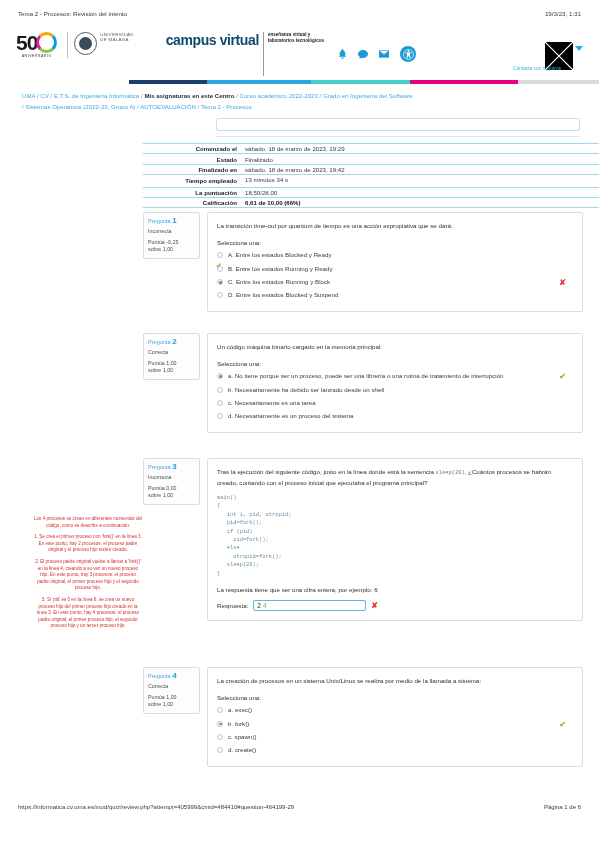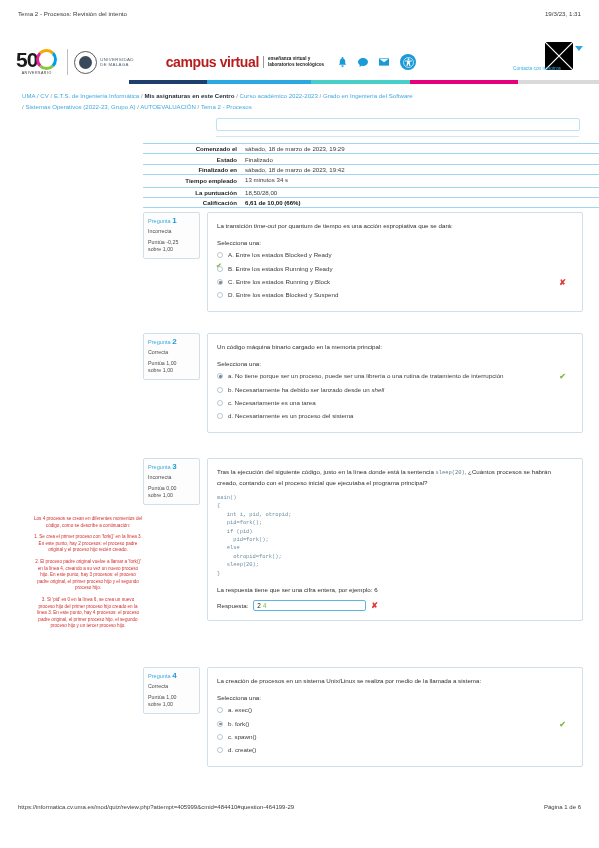--- a/index.html
+++ b/index.html
@@ -23,24 +23,23 @@
     display: flex;
     justify-content: space-between;
     padding: 0 18px;
     font-size: 6.2px;
     color: #3b3b3b;
   }
 
   
   .banner {
     position: absolute;
-    top: 40px; left: 0; right: 0;
+    top: 32px; left: 0; right: 0;
     height: 44px;
     display: flex;
-    align-items: center;
     padding: 0 16px;
   }
   .logo-50 {
     display: flex;
     align-items: center;
     flex-direction: column;
     margin-right: 4px;
   }
   .logo-50 .big {
     font-size: 21px;
@@ -108,21 +107,21 @@
   .etsi .l3 {
     display: block;
     font-size: 5px;
     color: #4aa8dd;
     margin-top: 1.5px;
   }
   .cv-title {
     margin-left: 26px;
     font-size: 14px;
     font-weight: bold;
-    color: #b91c1c;
+    color: #0c4a6e;
     letter-spacing: -.4px;
   }
   .cv-sub {
     border-left: 1px solid #999;
     margin-left: 4px;
     padding-left: 4px;
     font-size: 4.6px;
     font-weight: bold;
     color: #222;
     line-height: 5.6px;

